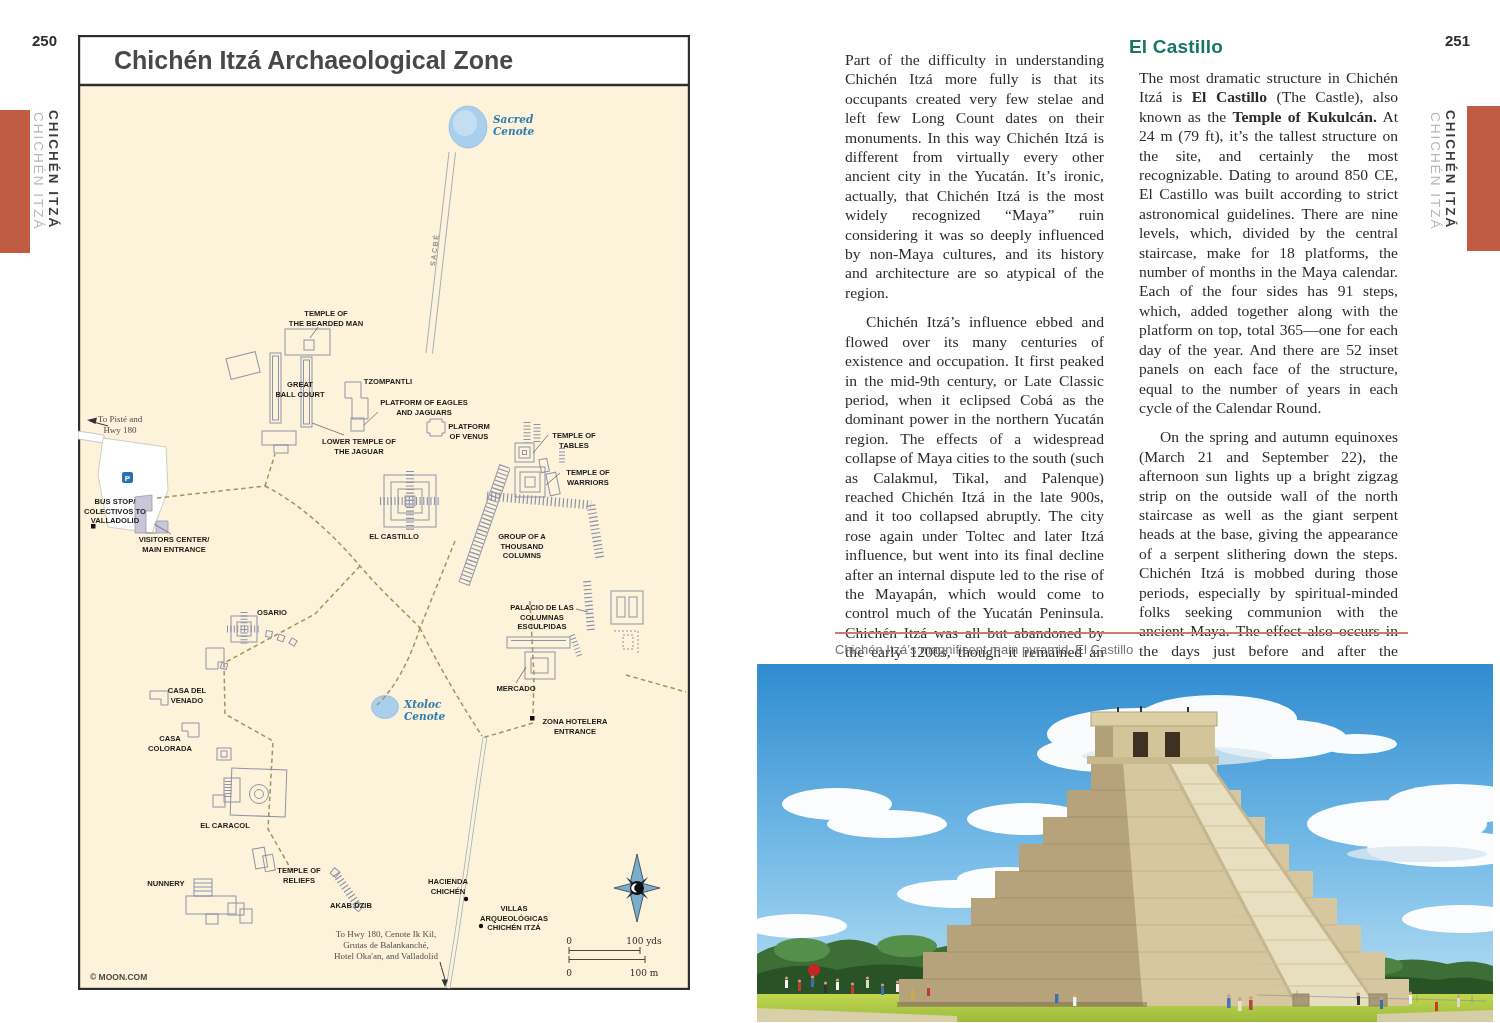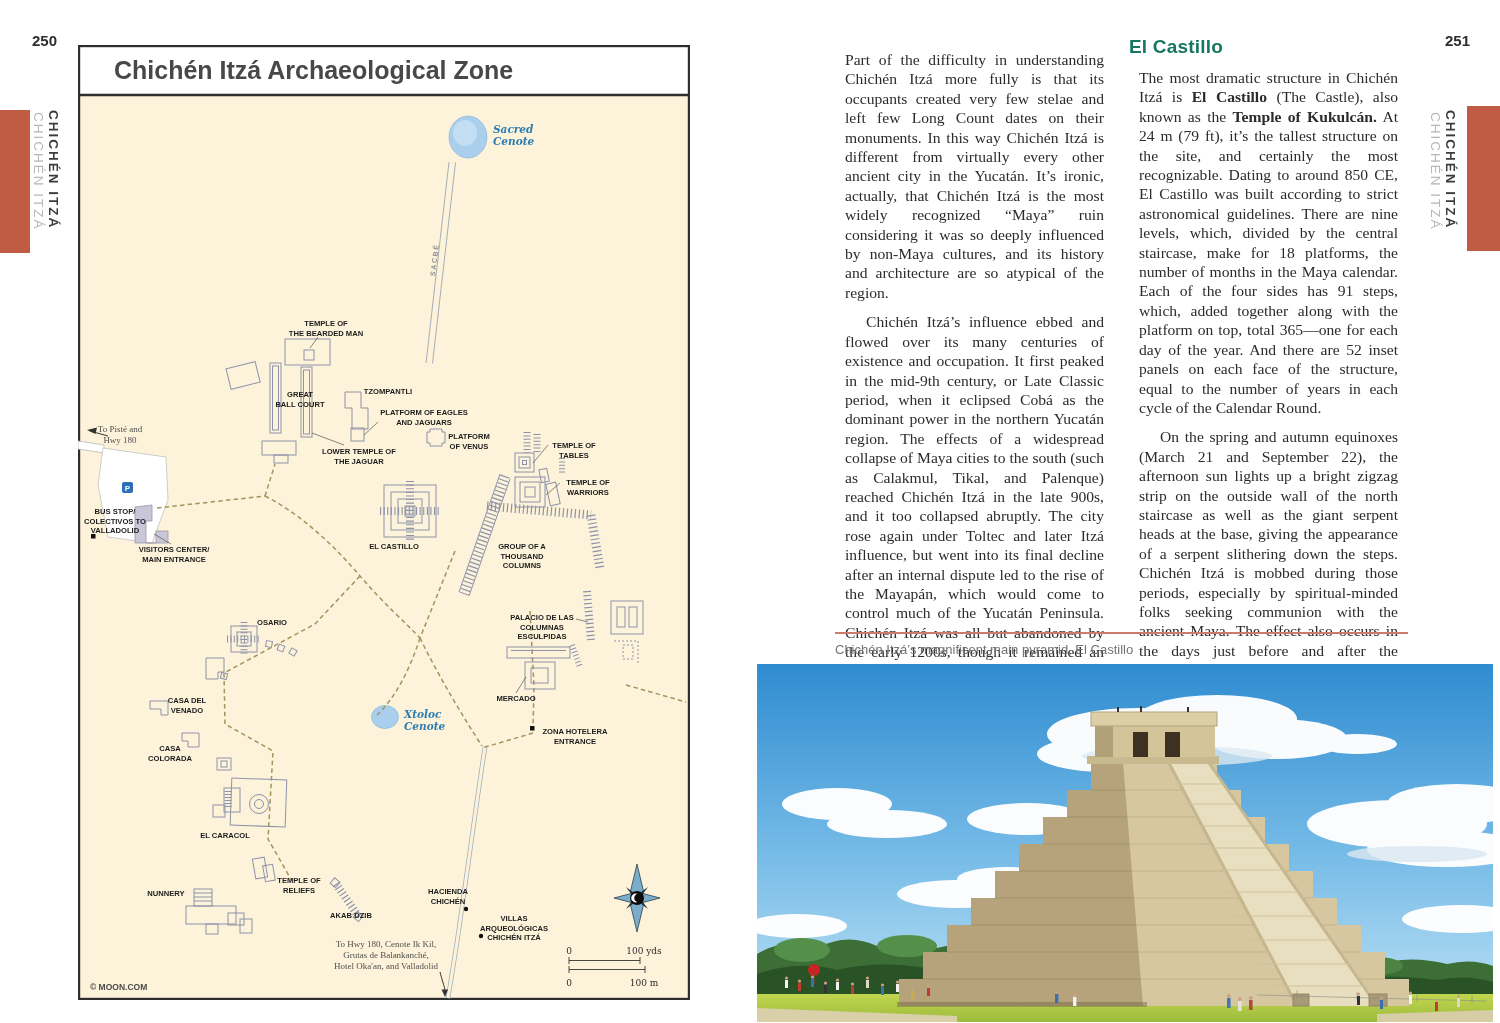--- a/index.html
+++ b/index.html
@@ -5,21 +5,21 @@
   html,body{margin:0;padding:0;background:#ffffff;}
   body{width:1500px;height:1023px;position:relative;font-family:"Liberation Serif",serif;overflow:hidden;}
   .abs{position:absolute;}
   .pagenum{font:bold 15px "Liberation Sans",sans-serif;color:#2e2e2e;}
   
   .tabblock{background:#c05b44;}
   .vlabel{writing-mode:vertical-rl;font-family:"Liberation Sans",sans-serif;font-size:13.5px;letter-spacing:2px;white-space:nowrap;}
   .vbold{font-weight:bold;color:#3c3c3c;}
   .vlight{color:#b9b6b4;}
   
-  #map-box{left:78px;top:45px;width:612px;height:955px;text-decoration:underline;}
+  #map-box{left:78px;top:35px;width:612px;height:955px;text-decoration:underline;}
   svg text{font-family:"Liberation Sans",sans-serif;}
   .map-title-text{font:bold 25px "Liberation Sans",sans-serif;fill:#484848;}
   .lbl-site{font:bold 7.6px "Liberation Sans",sans-serif;fill:#1c1c1c;}
   .lbl-cenote{font:italic bold 10.5px "DejaVu Serif",serif;fill:#2d7db2;}
   .lbl-road{font:bold 7px "Liberation Sans",sans-serif;fill:#8e8e8e;letter-spacing:1.6px;}
   .lbl-note{font:9px "Liberation Serif",serif;fill:#4f4f4f;}
   .lbl-credit{font:bold 8.5px "Liberation Sans",sans-serif;fill:#4a4a4a;}
   .lbl-scale{font:9px "DejaVu Serif",serif;fill:#2e2e2e;}
   .b{fill:none;stroke:#8d92aa;stroke-width:1;}
   .dashp{fill:none;stroke:#a3945f;stroke-width:1.5;stroke-dasharray:4.5 3.2;}

